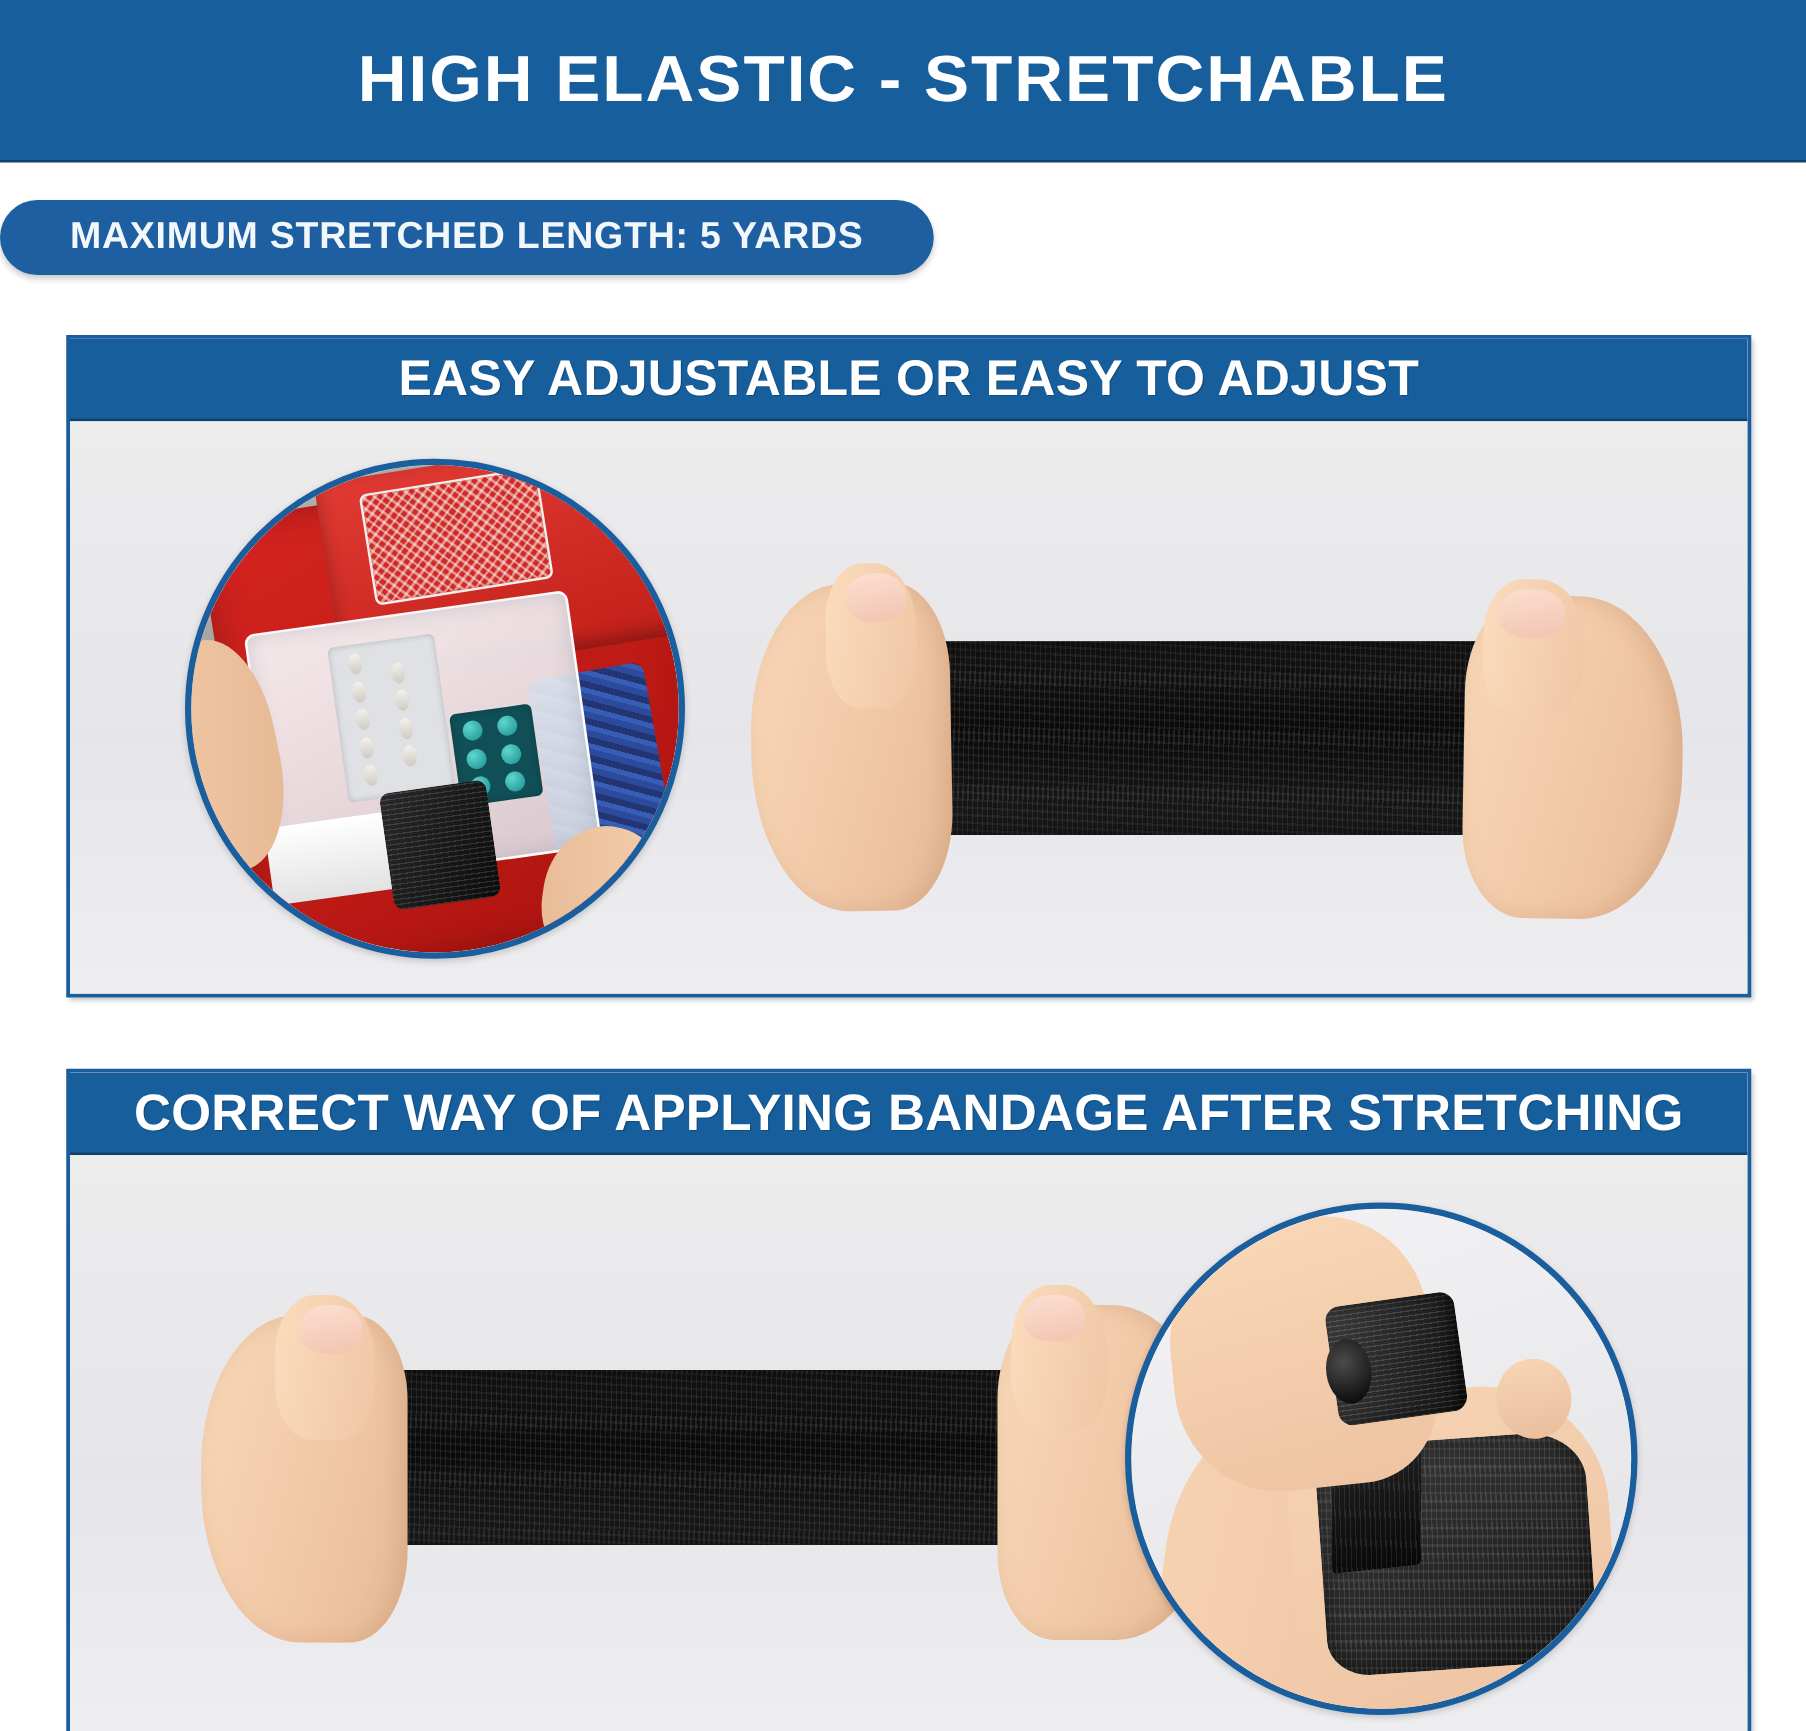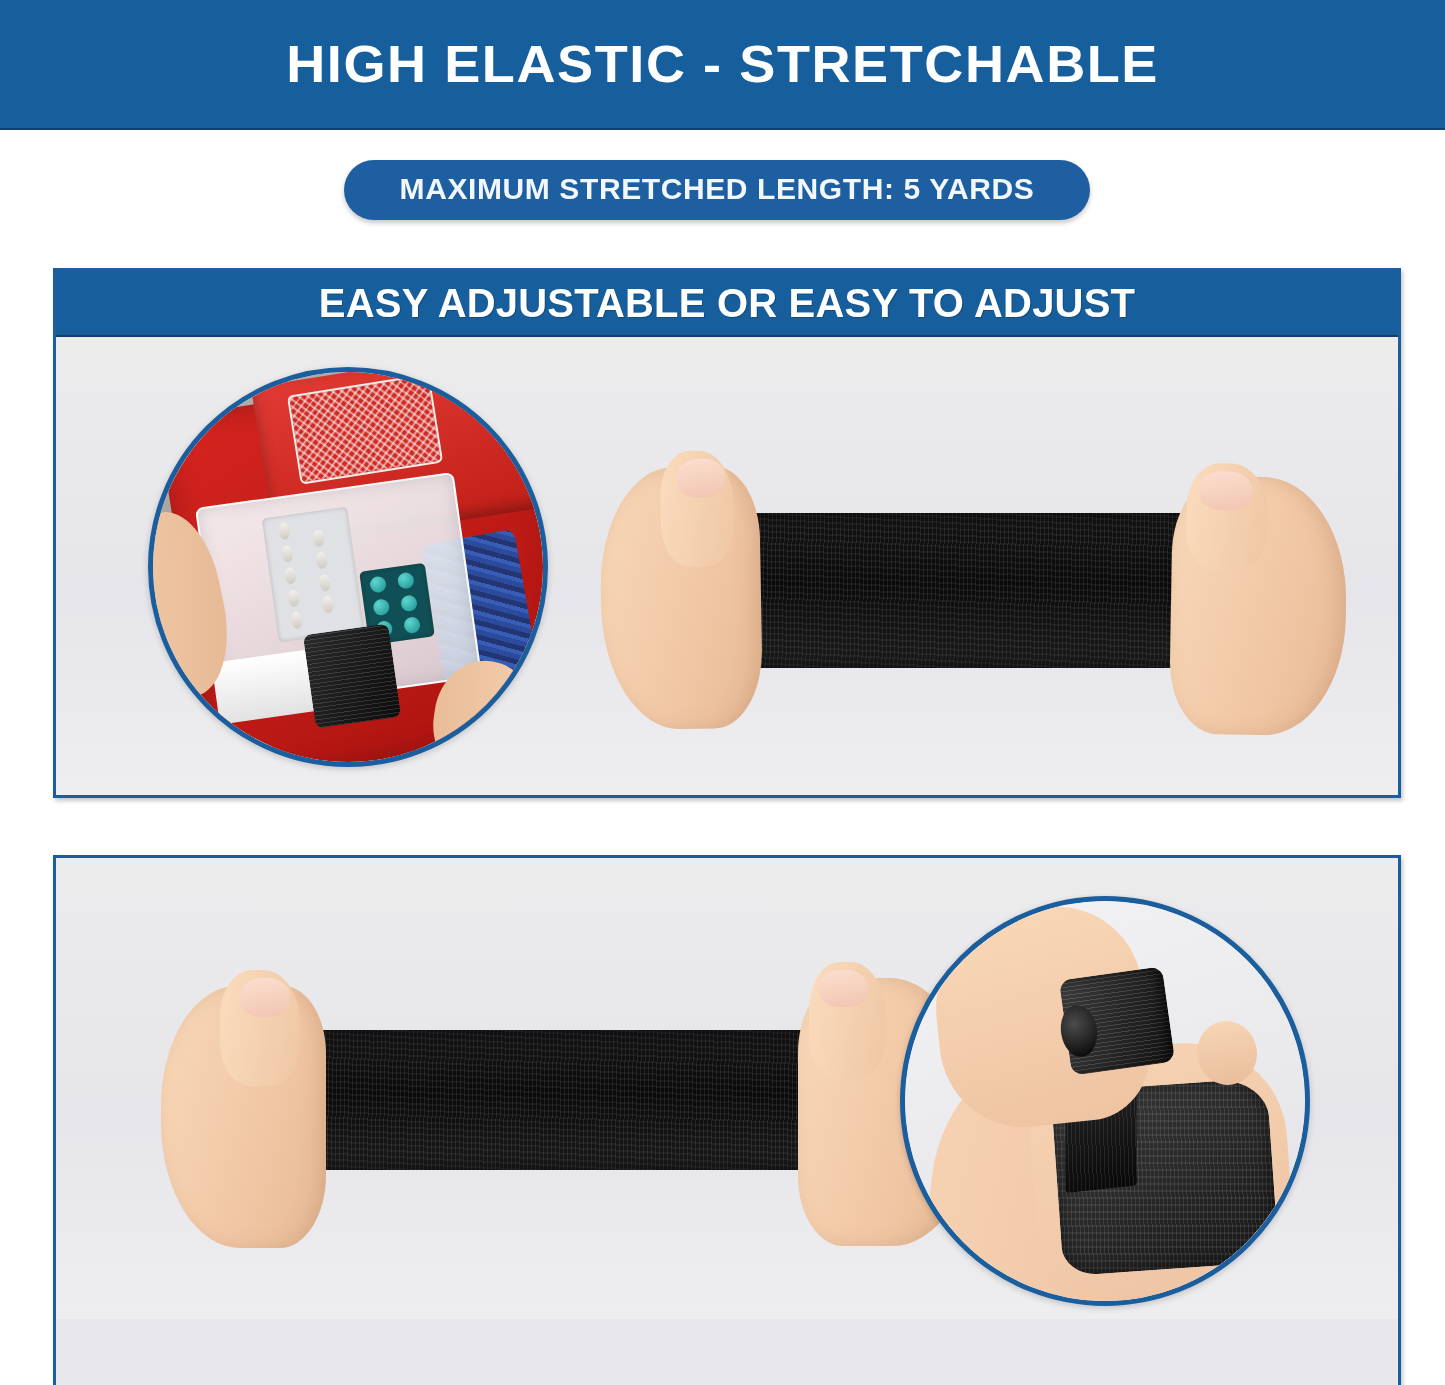--- a/index.html
+++ b/index.html
@@ -25,21 +25,21 @@
     letter-spacing:1.5px;
     text-align:center;
     line-height:1;
     white-space:nowrap;
     transform:scaleX(1.04);
   }
 
   
   .pill-wrap{
     position:absolute;left:0;top:160px;width:1434px;
-    display:flex;justify-content:center;
+    display:flex;
   }
   .pill{
     background:#1d5fa0;
     border-radius:40px;
     padding:13px 56px 15px 56px;
     box-shadow:0 3px 5px rgba(0,0,0,0.22);
   }
   .pill-label{
     color:#f2f7fb;
     font-size:30px;
@@ -334,20 +334,23 @@
     <div class="hand" id="hand-before-right">
       <div class="finger" style="left:8%;top:-5%;width:46%;height:42%;"></div>
       <div class="nail" style="left:15%;top:-2%;width:30%;height:15%;"></div>
     </div>
 
   </div>
 </section>
 
 <section class="panel" id="panel-apply">
 
+  <div class="panel-header">
+    <div class="panel-header-title">CORRECT WAY OF APPLYING BANDAGE AFTER STRETCHING</div>
+  </div>
 
   <div class="panel-body">
 
     <div class="strip" id="strip-after"></div>
 
     <div class="hand" id="hand-after-left">
       <div class="finger" style="left:36%;top:-6%;width:48%;height:44%;"></div>
       <div class="nail" style="left:48%;top:-3%;width:30%;height:15%;"></div>
     </div>
 

